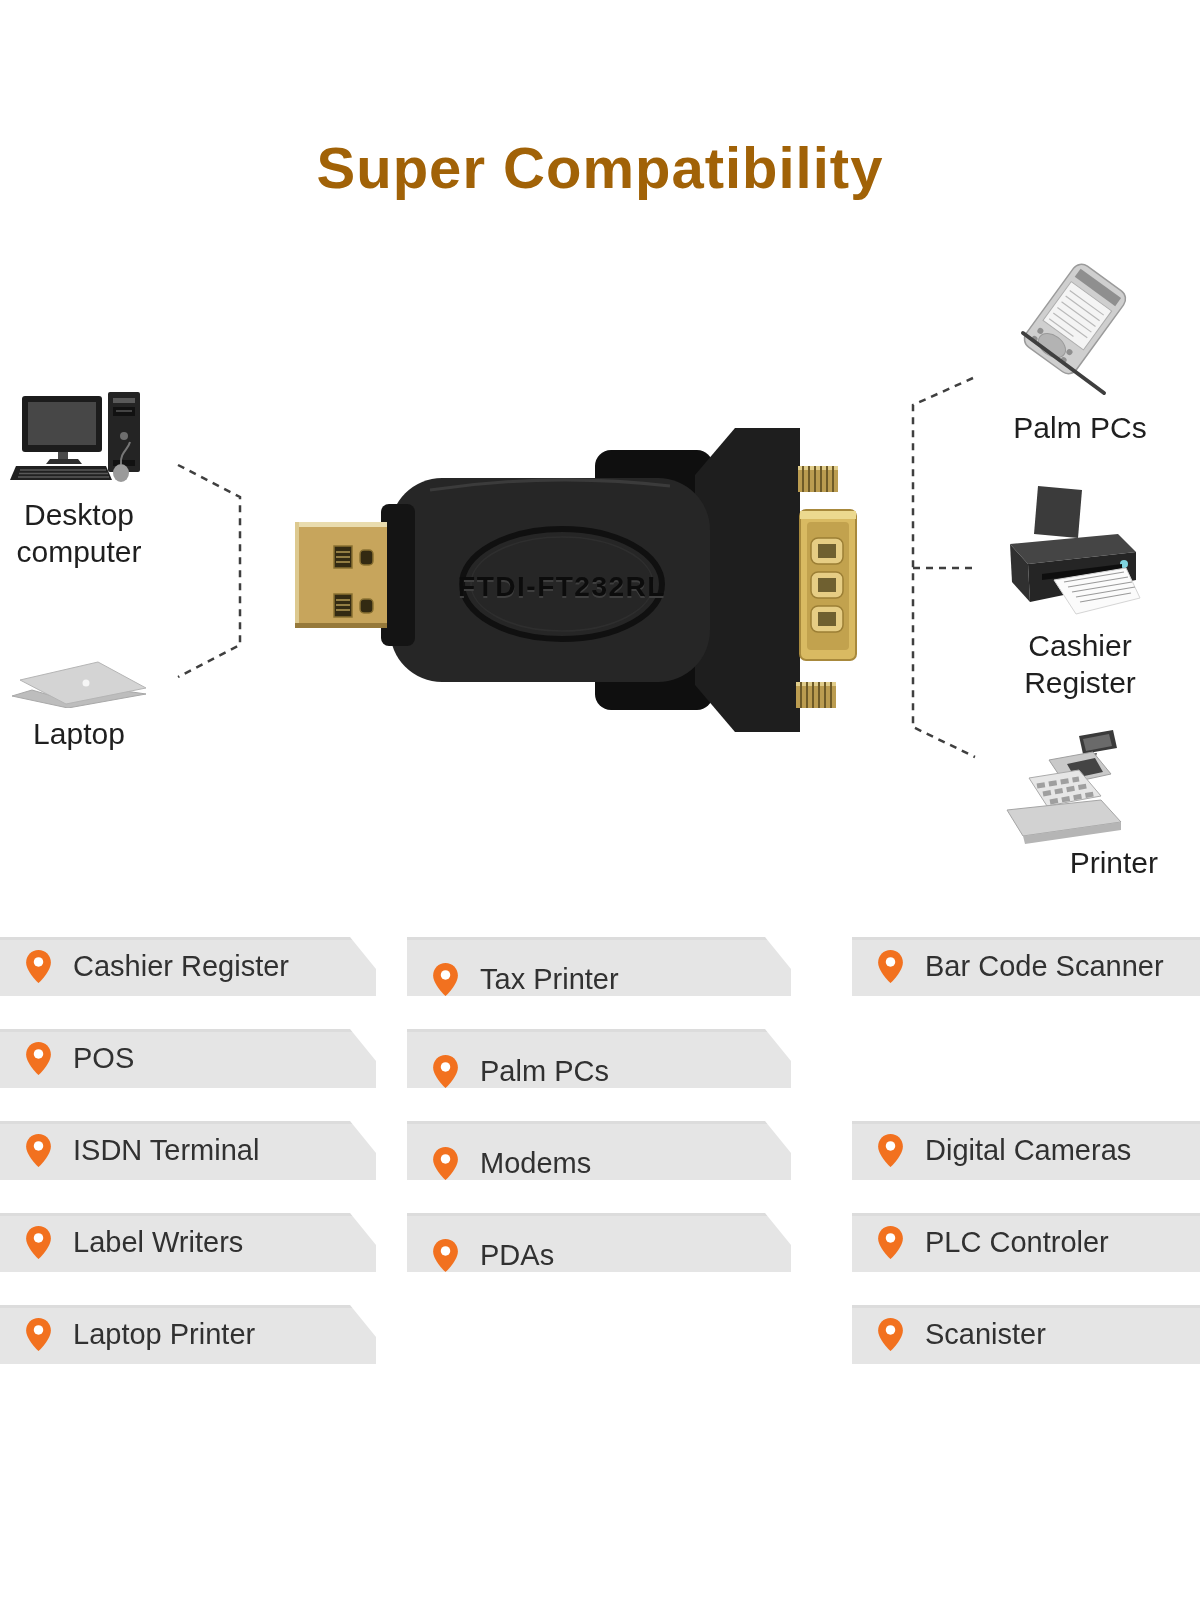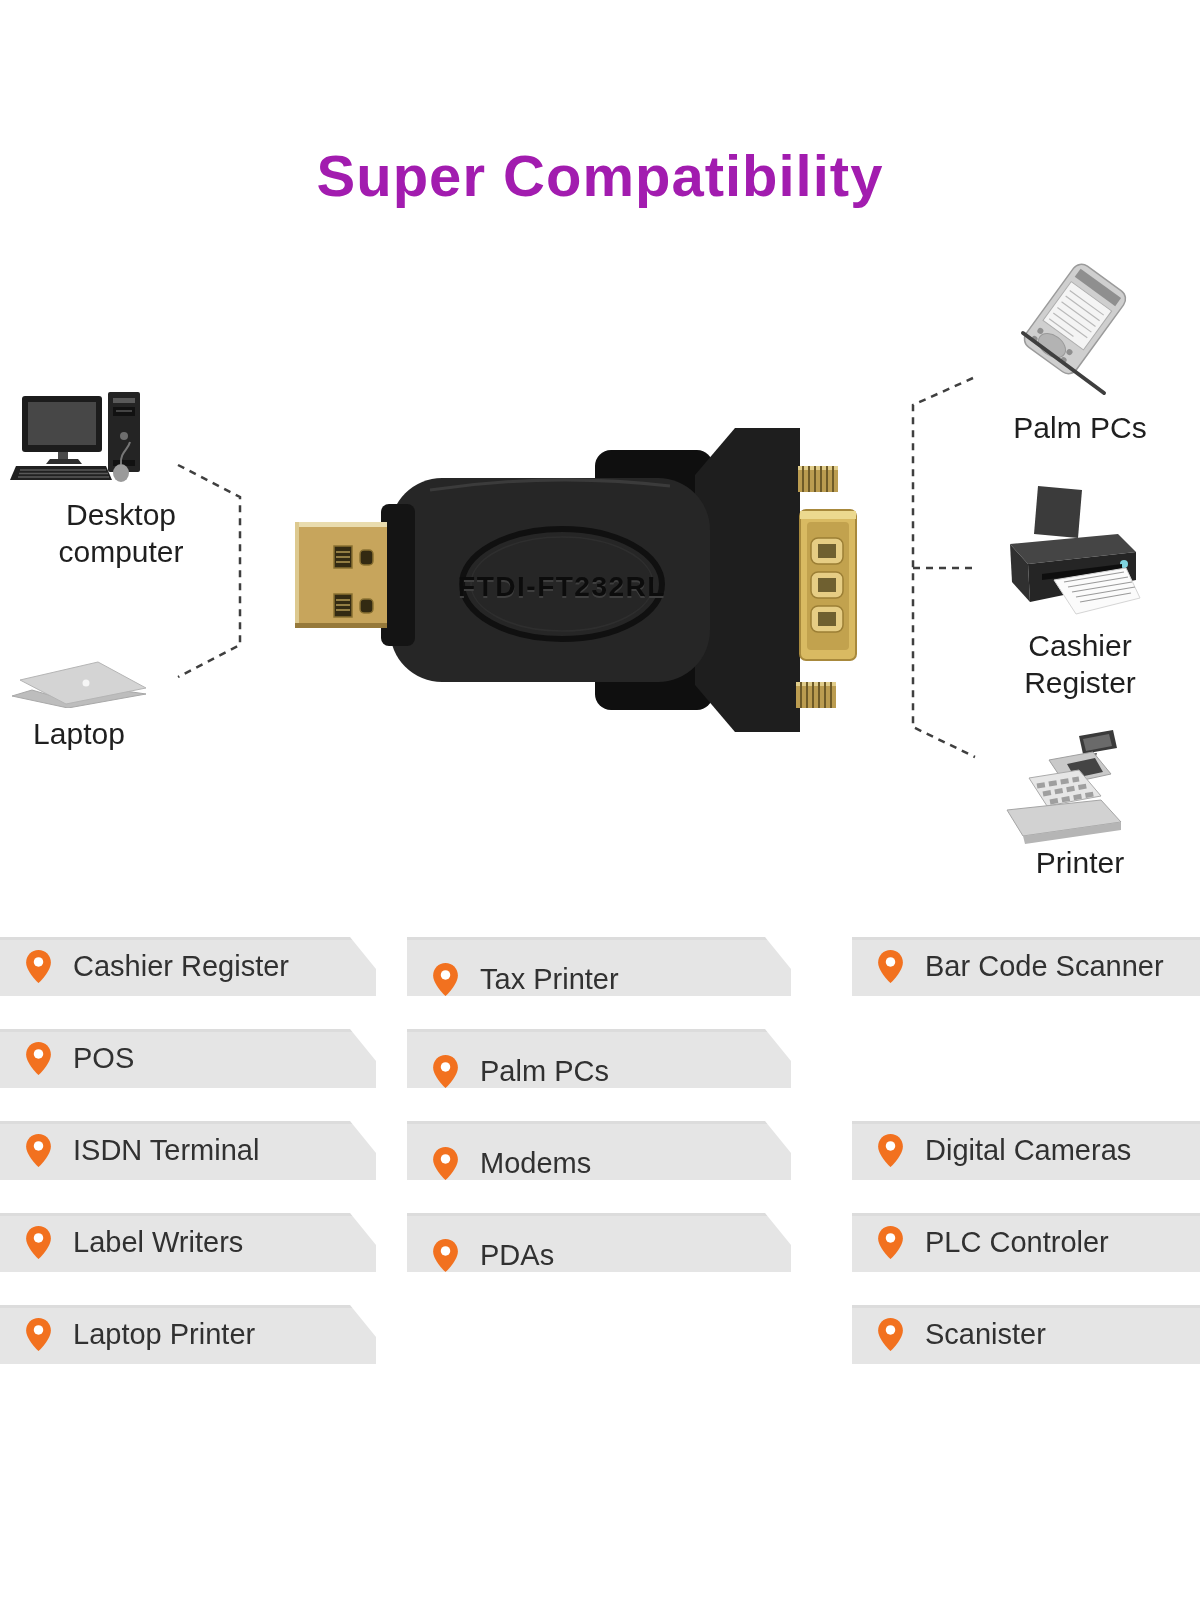--- a/index.html
+++ b/index.html
@@ -2,22 +2,22 @@
 <html><head>
 <meta charset="utf-8">
 <style>
   html,body{margin:0;padding:0;background:#ffffff;}
   .page{
     position:relative;width:1200px;height:1600px;margin:0 auto;
     background:#ffffff;overflow:hidden;
     font-family:"Liberation Sans",sans-serif;
   }
   .title{
-    position:absolute;top:144px;left:0;width:100%;text-align:center;
-    font-size:58px;font-weight:bold;letter-spacing:1px;color:#a21caf;
+    position:absolute;top:136px;left:0;width:100%;text-align:center;
+    font-size:58px;font-weight:bold;letter-spacing:1px;color:#a16207;
     line-height:1.1;
   }
   .abs{position:absolute;}
   .dev-label{
     position:absolute;text-align:center;color:#1f1f1f;
     font-size:30px;line-height:1.22;
   }
   
   .compat{position:absolute;top:937px;left:0;width:1200px;height:430px;}
   .row{position:absolute;left:0;width:1200px;height:59px;}
@@ -63,21 +63,21 @@
     <rect x="105" y="88" width="22" height="6" fill="#111111"></rect>
     <polygon points="8,94 98,94 104,108 2,108" fill="#202020"></polygon>
     <g stroke="#585858" stroke-width="1.5">
       <line x1="12" y1="98" x2="98" y2="98"></line>
       <line x1="11" y1="101.5" x2="100" y2="101.5"></line>
       <line x1="10" y1="105" x2="101" y2="105"></line>
     </g>
     <path d="M113 92 C112 80 120 78 122 70" stroke="#777777" fill="none" stroke-width="2"></path>
     <ellipse cx="113" cy="101" rx="8" ry="9" fill="#9a9a9a"></ellipse>
   </svg>
-  <div class="dev-label" style="left:0;top:497px;width:158px;padding-left:42px;">Desktop computer</div>
+  <div class="dev-label" style="left:0;top:497px;width:158px;">Desktop computer</div>
 
   <svg class="abs" style="left:6px;top:640px;" width="144" height="68" viewBox="0 0 144 68">
     <polygon points="6,56 62,68 140,54 112,50 60,60 26,50" fill="#bdbdbd" stroke="#a8a8a8" stroke-width="1"></polygon>
     <polygon points="14,40 92,22 140,48 60,64" fill="#d4d4d4" stroke="#b5b5b5" stroke-width="1"></polygon>
     <circle cx="80" cy="43" r="3.5" fill="#f6f6f6"></circle>
   </svg>
   <div class="dev-label" style="left:0;top:716px;width:158px;">Laptop</div>
 
   <svg class="abs" style="left:280px;top:420px;" width="600" height="320" viewBox="0 0 600 320">
 
@@ -206,21 +206,21 @@
     <polygon points="74,38 102,32 110,46 82,52" fill="#444444"></polygon>
     <polygon points="36,52 86,44 108,70 54,80" fill="#e6e6e6" stroke="#ababab" stroke-width="1"></polygon>
     <g stroke="#9f9f9f" stroke-width="5" stroke-dasharray="8 4">
       <line x1="44" y1="60" x2="86" y2="53"></line>
       <line x1="50" y1="68" x2="94" y2="60"></line>
       <line x1="57" y1="76" x2="101" y2="68"></line>
     </g>
     <polygon points="14,84 108,74 128,96 30,110" fill="#d2d2d2" stroke="#a5a5a5" stroke-width="1"></polygon>
     <polygon points="30,110 128,96 128,104 32,118" fill="#b5b5b5"></polygon>
   </svg>
-  <div class="dev-label" style="left:1002px;top:845px;width:156px;">Printer</div>
+  <div class="dev-label" style="left:1002px;top:845px;width:156px;text-align:right;">Printer</div>
 
   <div class="compat">
 
     <div class="row r0">
       <div class="cell c1">
         <svg class="pin" viewBox="0 0 24 32">
             <path d="M12 0C5.37 0 0 5.37 0 12c0 8.8 12 20 12 20s12-11.2 12-20C24 5.37 18.63 0 12 0z" fill="#f2711f"></path>
             <circle cx="12" cy="11.6" r="4.6" fill="#ffffff"></circle>
           </svg>
         <span class="txt">Cashier Register</span>

